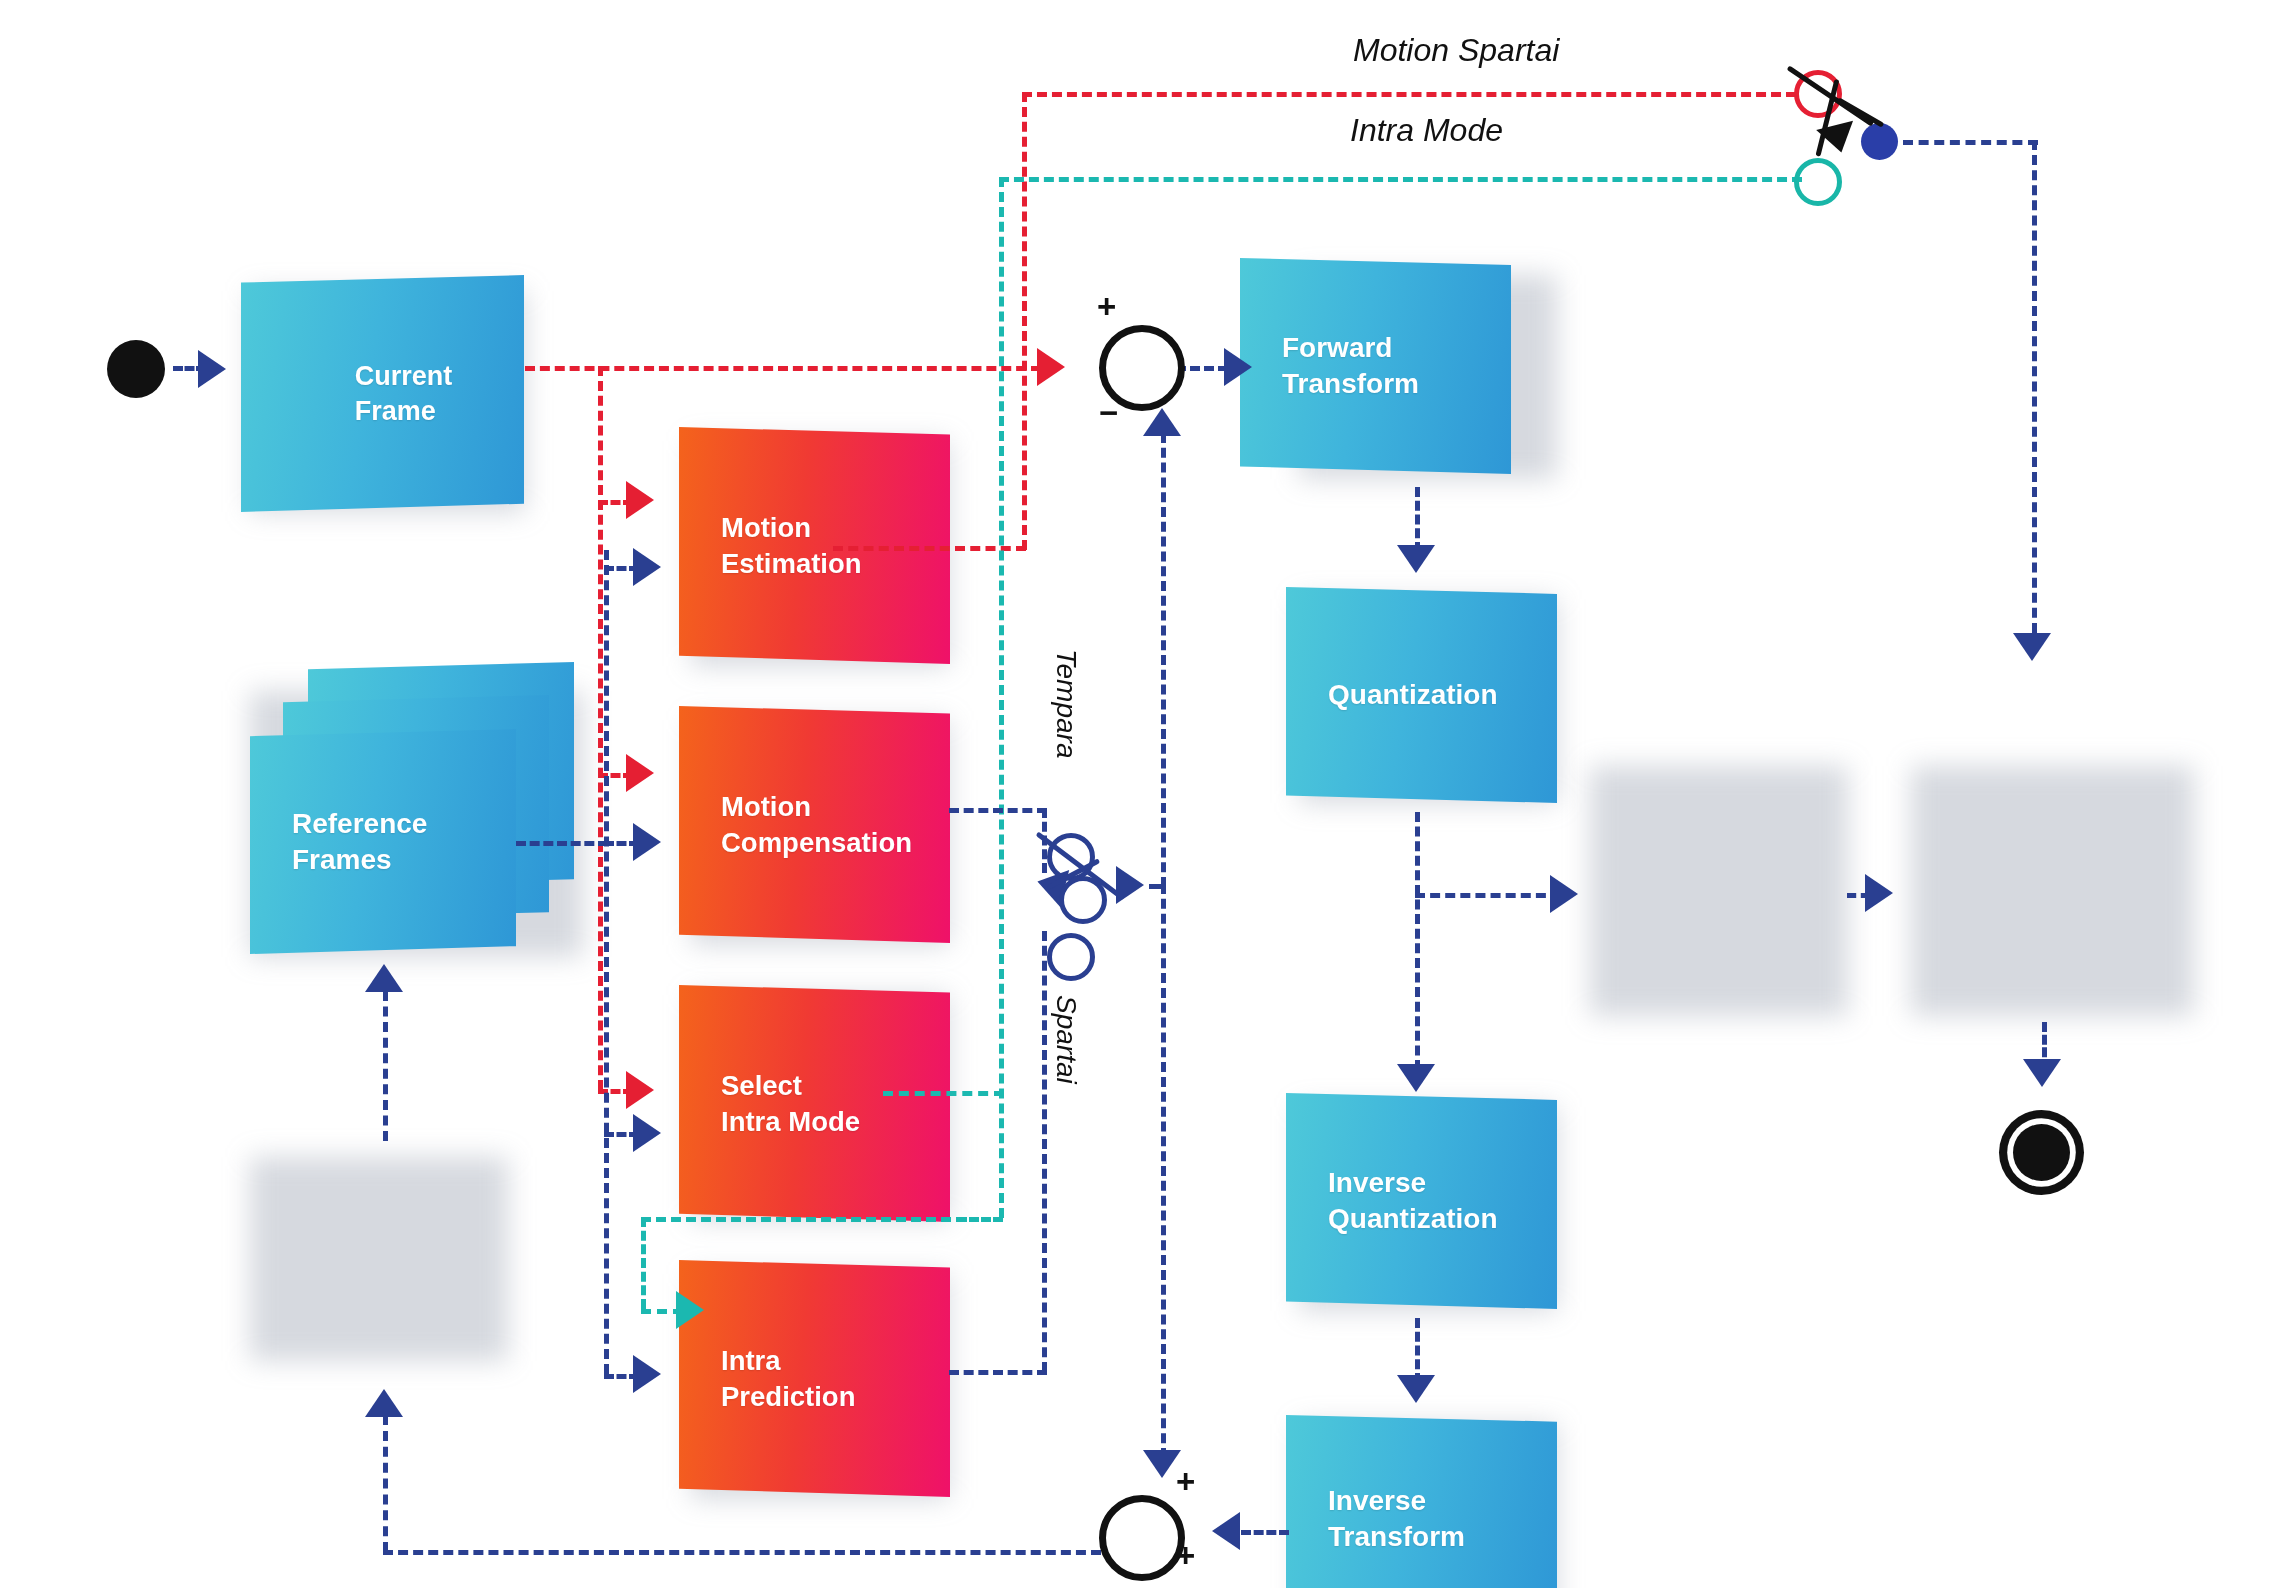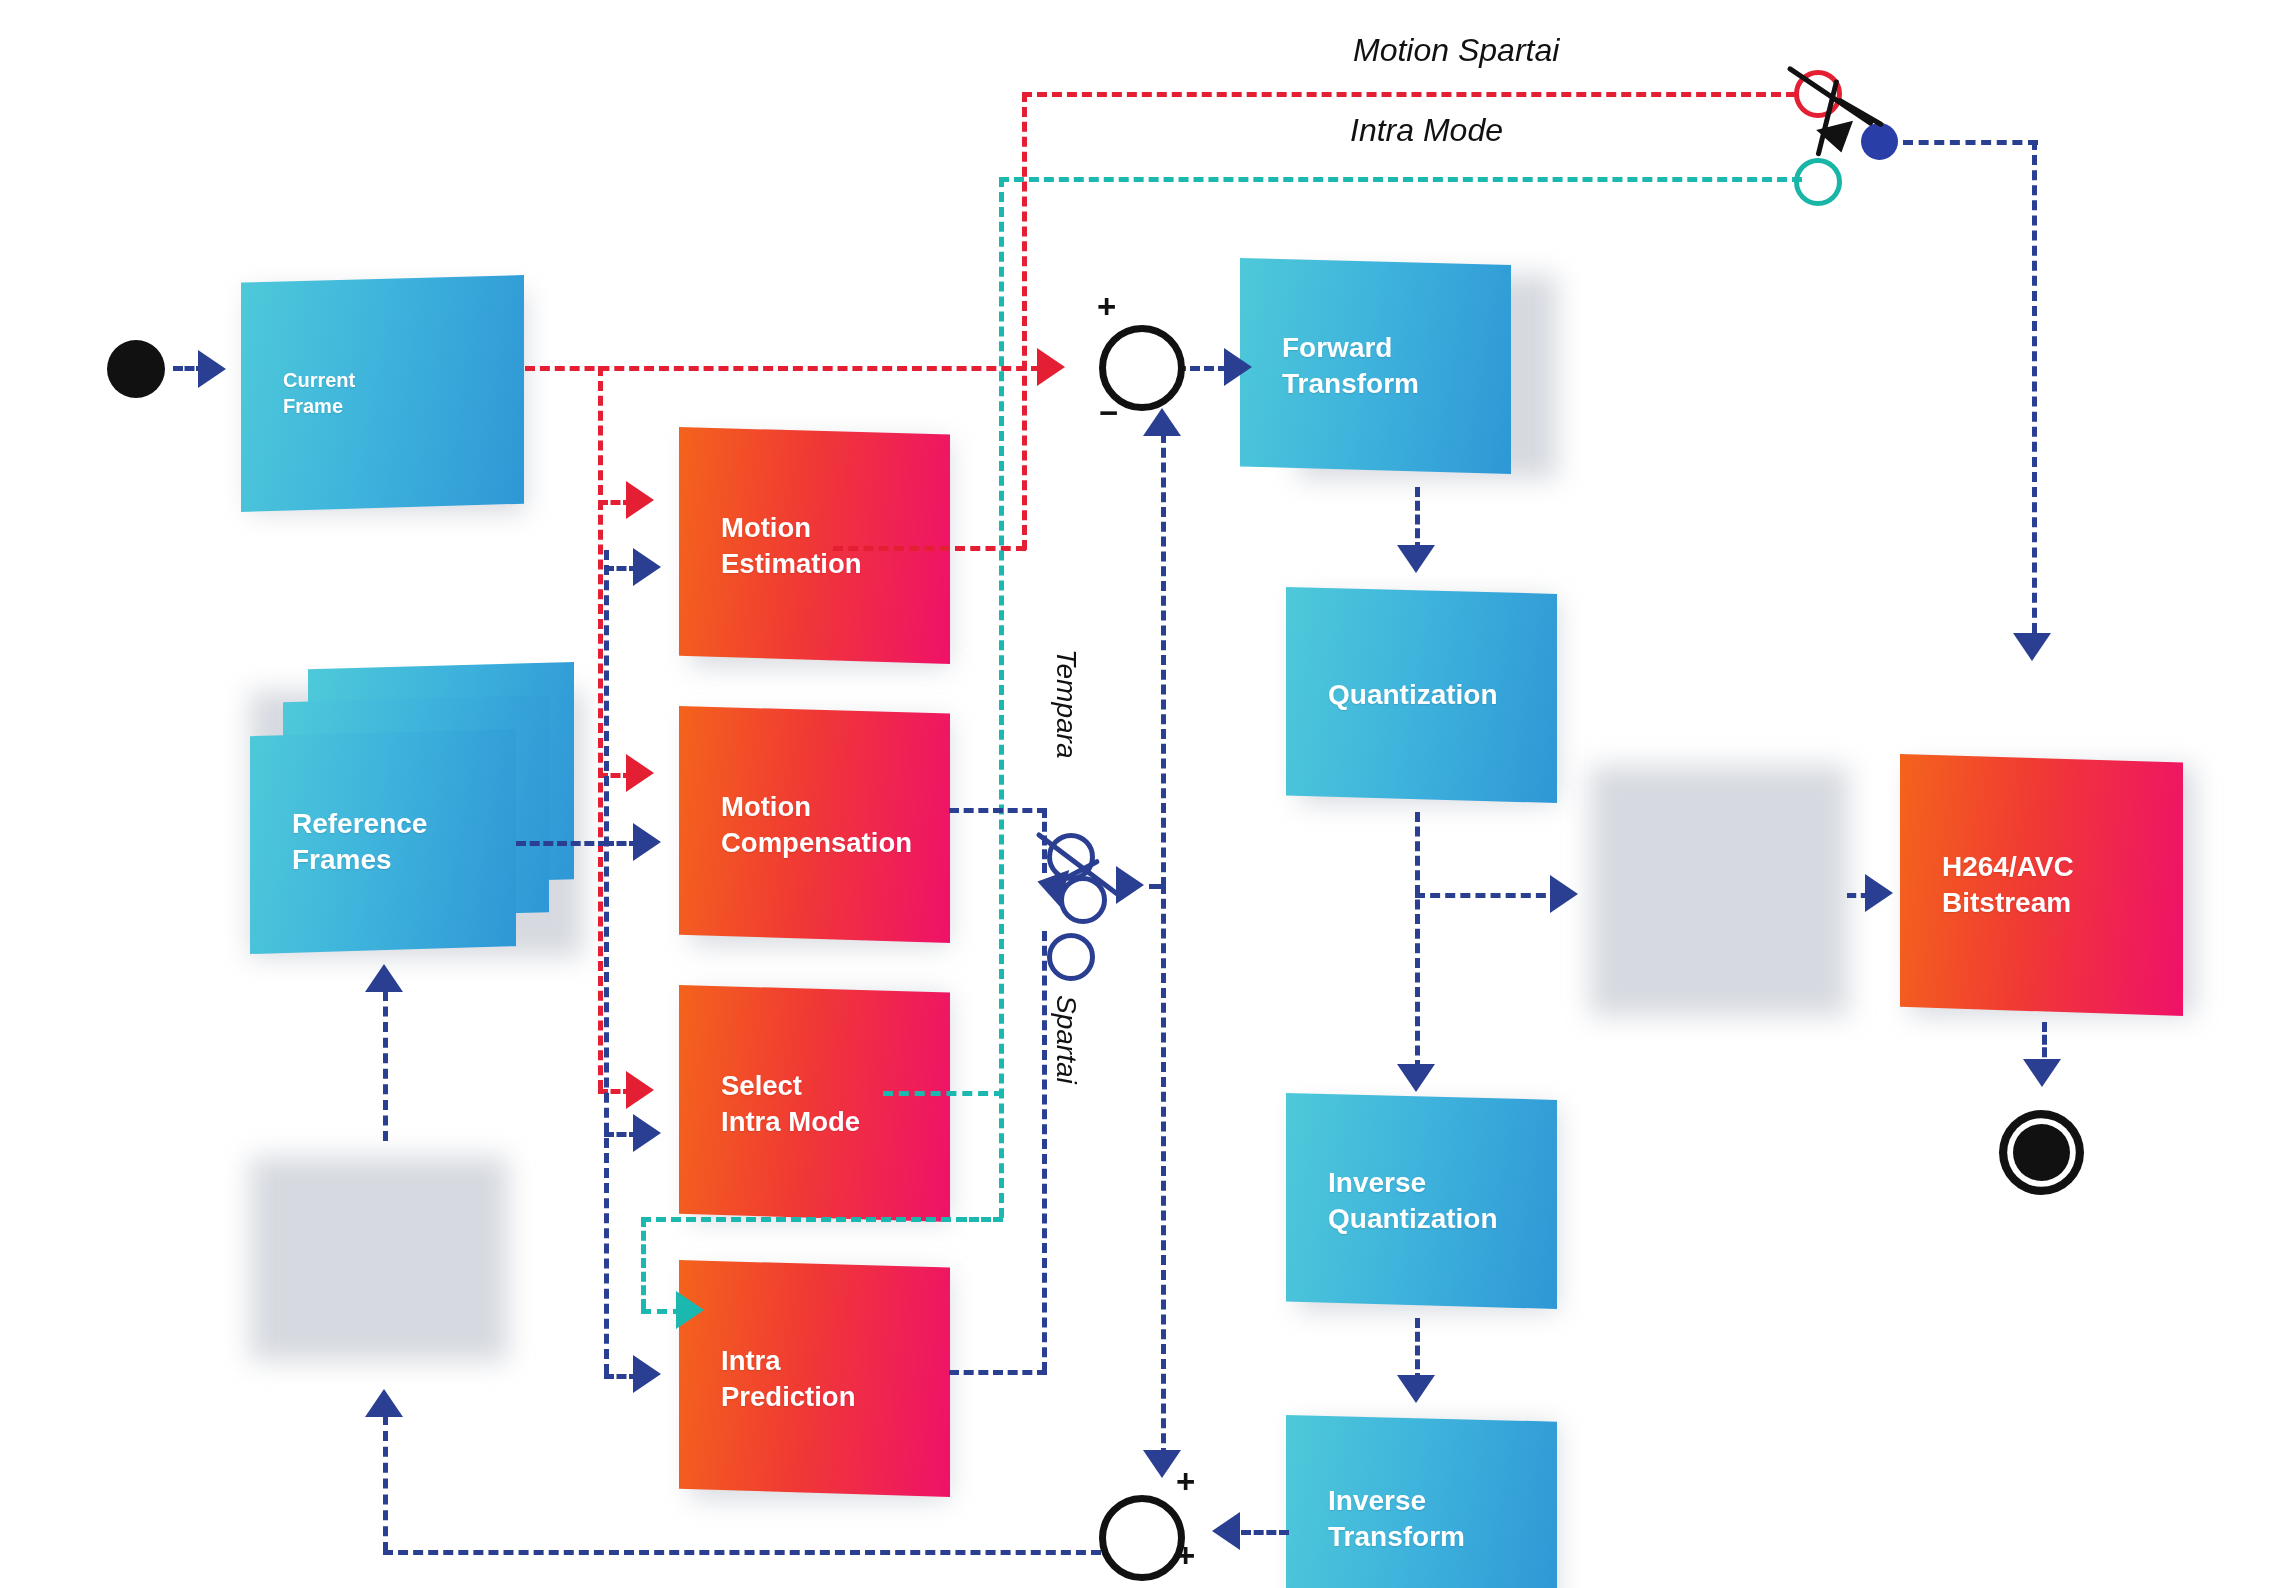--- a/index.html
+++ b/index.html
@@ -88,21 +88,21 @@
 
   <div class="seg h c-blue" style="left:1903px;top:140px;width:135px;"></div>
   <div class="seg v c-blue" style="left:2032px;top:140px;height:508px;"></div>
   <div class="tri d" style="left:2013px;top:633px;"></div>
 
   <div class="dotStart" style="left:107px;top:340px;width:58px;height:58px;"></div>
   <div class="seg h c-blue" style="left:173px;top:366px;width:33px;"></div>
   <div class="tri r" style="left:198px;top:350px;"></div>
 
   <div class="shadow" style="left:250px;top:291px;width:275px;height:221px;"></div>
-  <div class="panel blue skewL" style="left:241px;top:275px;width:283px;height:237px;font-size:20px;">
+  <div class="panel blue skewL" style="left:241px;top:275px;width:283px;height:237px;font-size:27px;justify-content:center;">
     <div class="face"></div>
     <div class="lbl">Current
 Frame</div>
   </div>
 
   <div class="seg h c-red" style="left:525px;top:366px;width:516px;"></div>
   <div class="tri red r" style="left:1037px;top:348px;"></div>
 
   <div class="seg v c-red" style="left:598px;top:366px;height:724px;"></div>
   <div class="seg h c-red" style="left:598px;top:500px;width:35px;"></div>
@@ -242,24 +242,19 @@
 
   <div class="shadow" style="left:250px;top:1157px;width:258px;height:204px;"></div>
   <div class="seg v c-blue" style="left:383px;top:991px;height:150px;"></div>
   <div class="tri u" style="left:365px;top:964px;"></div>
 
   <div class="shadow" style="left:1590px;top:766px;width:258px;height:250px;"></div>
   <div class="seg h c-blue" style="left:1847px;top:893px;width:23px;"></div>
   <div class="tri r" style="left:1865px;top:874px;"></div>
 
   <div class="shadow" style="left:1911px;top:766px;width:283px;height:250px;"></div>
-  <div class="panel red skewR" style="left:1900px;top:754px;width:283px;height:262px;font-size:28px;">
-    <div class="face"></div>
-    <div class="lbl">H264/AVC
-Bitstream</div>
-  </div>
 
   <div class="seg v c-blue" style="left:2042px;top:1022px;height:48px;"></div>
   <div class="tri d" style="left:2023px;top:1059px;"></div>
   <div class="dotEnd" style="left:2013px;top:1124px;width:57px;height:57px;"></div>
 
 </div>
 
 
 </body></html>

